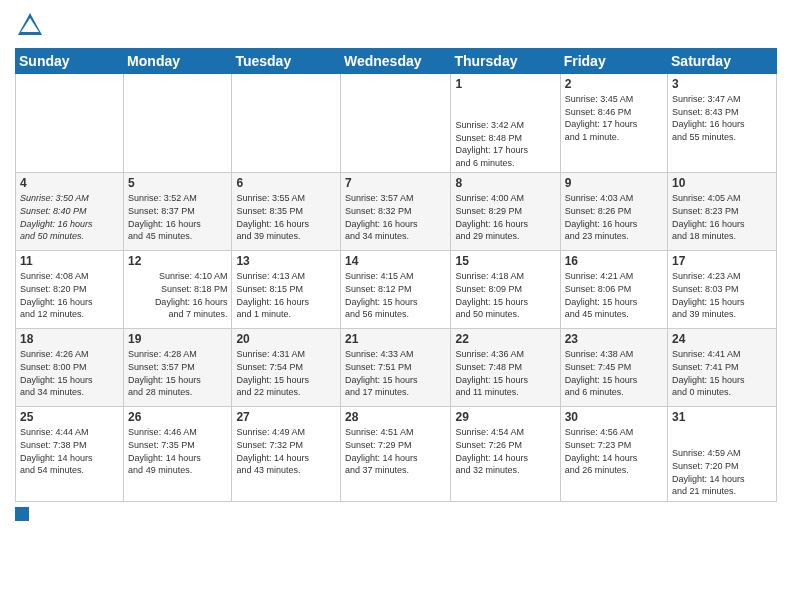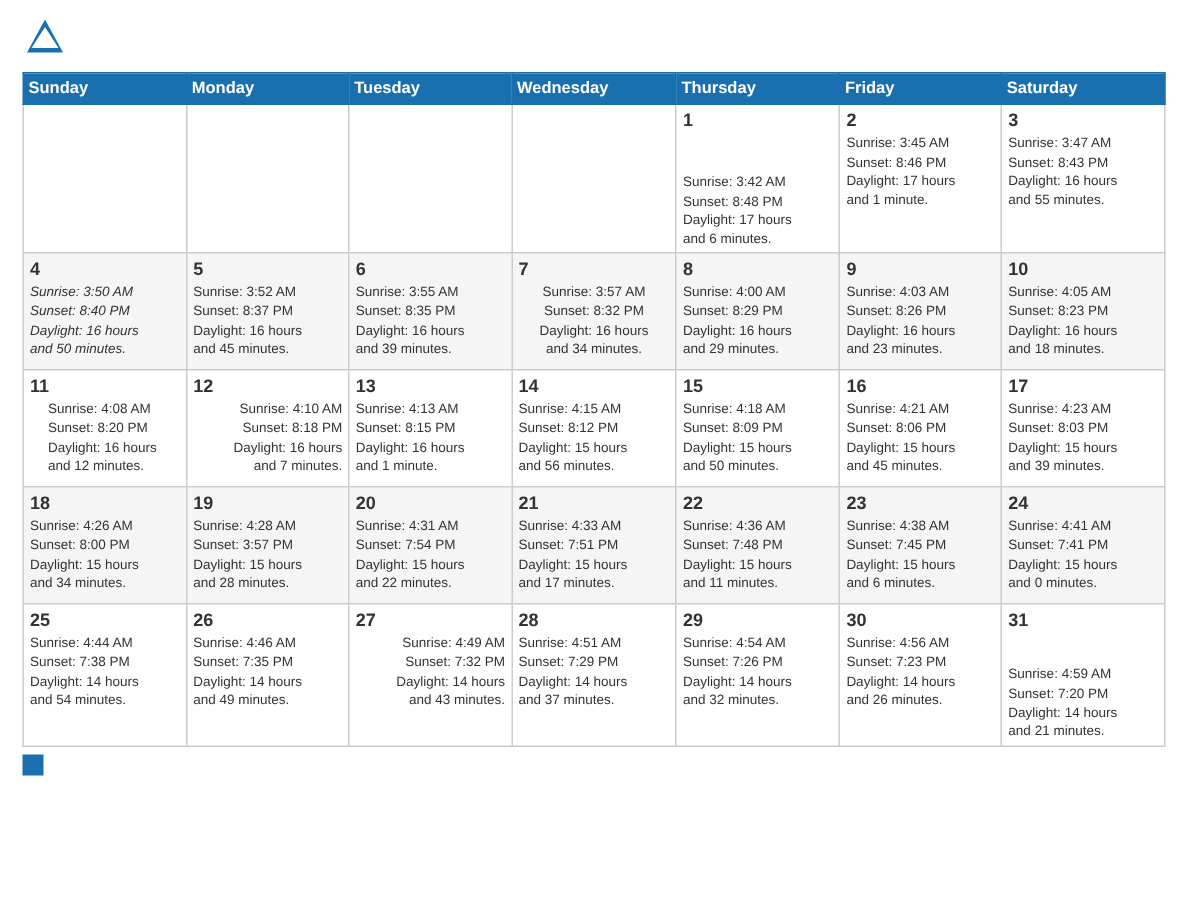--- a/index.html
+++ b/index.html
@@ -61,21 +61,21 @@
       width: 100%;
       border-collapse: collapse;
       font-size: 9.5px;
     }
     .calendar th {
       background: #1a6faf;
       color: #fff;
       padding: 4px 3px;
       text-align: left;
       font-weight: bold;
-      font-size: 11px;
+      font-size: 14px;
       border: 1px solid #1a6faf;
     }
     .calendar td {
       border: 1px solid #ccc;
       vertical-align: top;
       padding: 3px 4px;
       width: 113px;
       height: 78px;
       background: #fff;
     }
@@ -190,21 +190,21 @@
           </td>
           <td>
             <span class="day-num">6</span>
             <div class="day-info" style="white-space: pre-line;">Sunrise: 3:55 AM
 Sunset: 8:35 PM
 Daylight: 16 hours
 and 39 minutes.</div>
           </td>
           <td>
             <span class="day-num">7</span>
-            <div class="day-info" style="white-space: pre-line; text-align: center;">Sunrise: 3:57 AM
+            <div class="day-info" style="white-space: pre-line;">Sunrise: 3:57 AM
 Sunset: 8:32 PM
 Daylight: 16 hours
 and 34 minutes.</div>
           </td>
           <td>
             <span class="day-num">8</span>
             <div class="day-info" style="white-space: pre-line;">Sunrise: 4:00 AM
 Sunset: 8:29 PM
 Daylight: 16 hours
 and 29 minutes.</div>
@@ -220,21 +220,21 @@
             <span class="day-num">10</span>
             <div class="day-info" style="white-space: pre-line;">Sunrise: 4:05 AM
 Sunset: 8:23 PM
 Daylight: 16 hours
 and 18 minutes.</div>
           </td>
         </tr>
         <tr>
           <td>
             <span class="day-num">11</span>
-            <div class="day-info" style="white-space: pre-line; margin-left: 12px;">Sunrise: 4:08 AM
+            <div class="day-info" style="white-space: pre-line;">Sunrise: 4:08 AM
 Sunset: 8:20 PM
 Daylight: 16 hours
 and 12 minutes.</div>
           </td>
           <td>
             <span class="day-num">12</span>
             <div class="day-info" style="white-space: pre-line; text-align: right;">Sunrise: 4:10 AM
 Sunset: 8:18 PM
 Daylight: 16 hours
 and 7 minutes.</div>
@@ -336,21 +336,21 @@
           </td>
           <td>
             <span class="day-num">26</span>
             <div class="day-info" style="white-space: pre-line;">Sunrise: 4:46 AM
 Sunset: 7:35 PM
 Daylight: 14 hours
 and 49 minutes.</div>
           </td>
           <td>
             <span class="day-num">27</span>
-            <div class="day-info" style="white-space: pre-line; text-align: right;">Sunrise: 4:49 AM
+            <div class="day-info" style="white-space: pre-line;">Sunrise: 4:49 AM
 Sunset: 7:32 PM
 Daylight: 14 hours
 and 43 minutes.</div>
           </td>
           <td>
             <span class="day-num">28</span>
             <div class="day-info" style="white-space: pre-line;">Sunrise: 4:51 AM
 Sunset: 7:29 PM
 Daylight: 14 hours
 and 37 minutes.</div>

